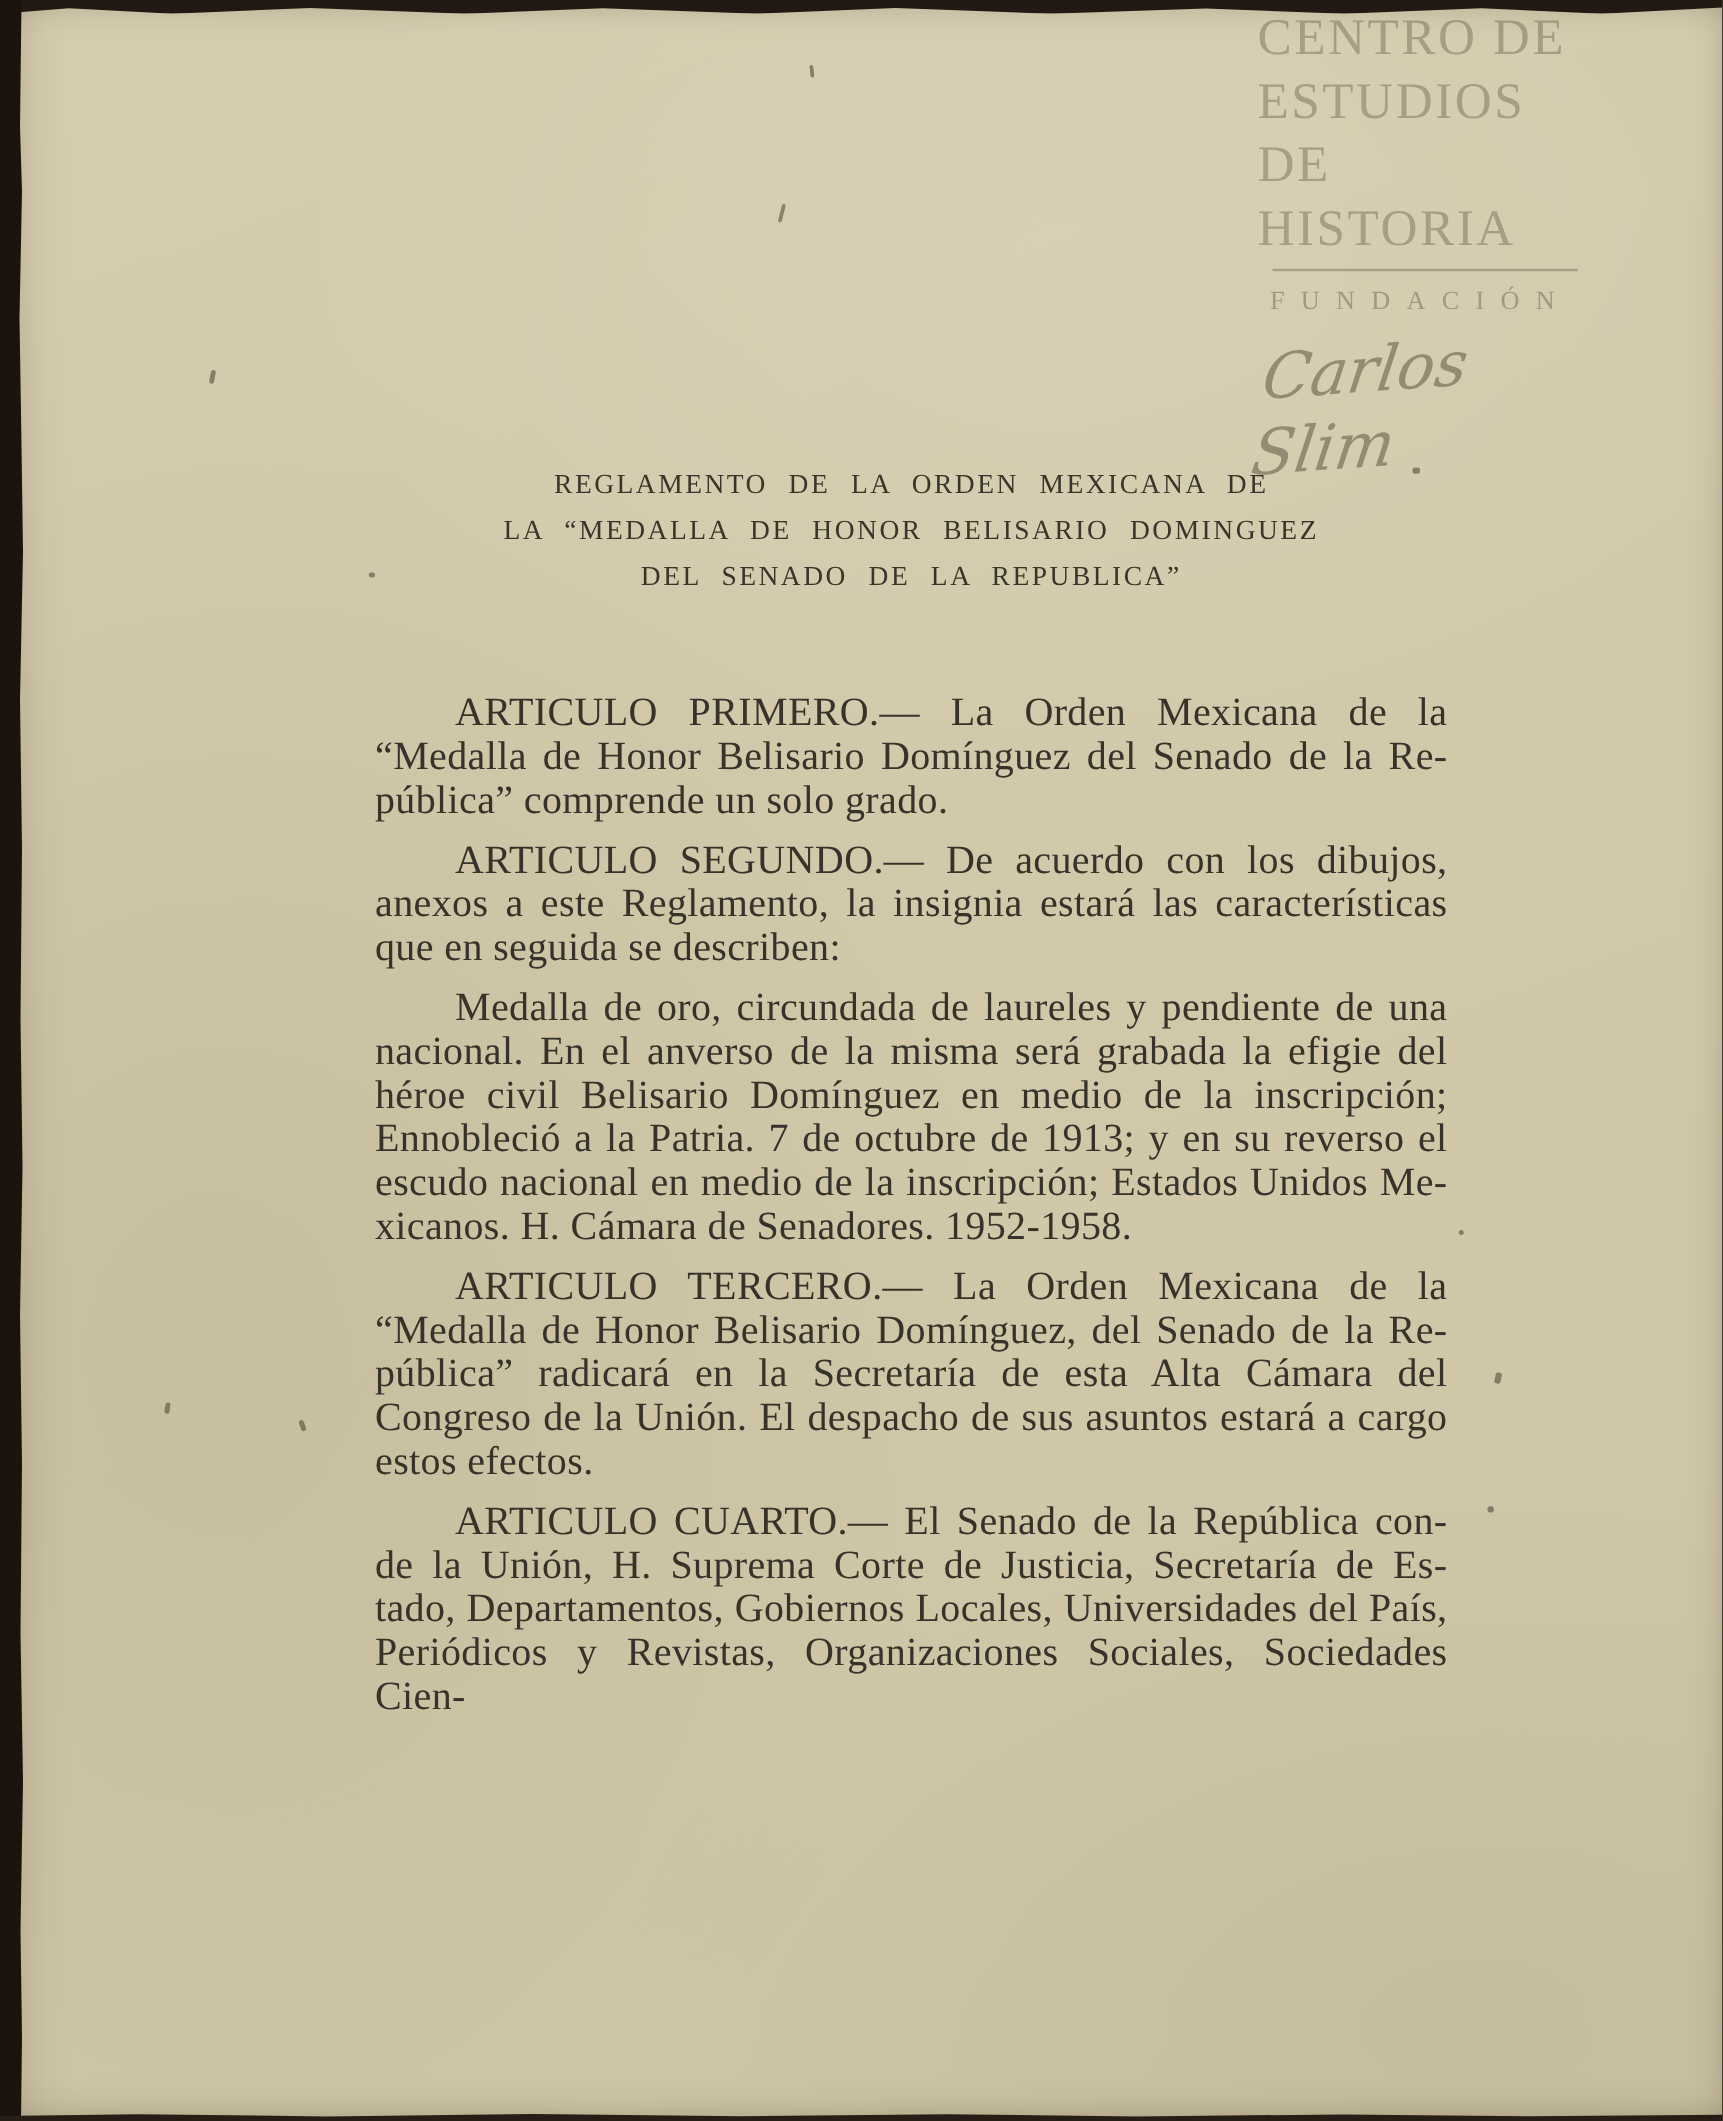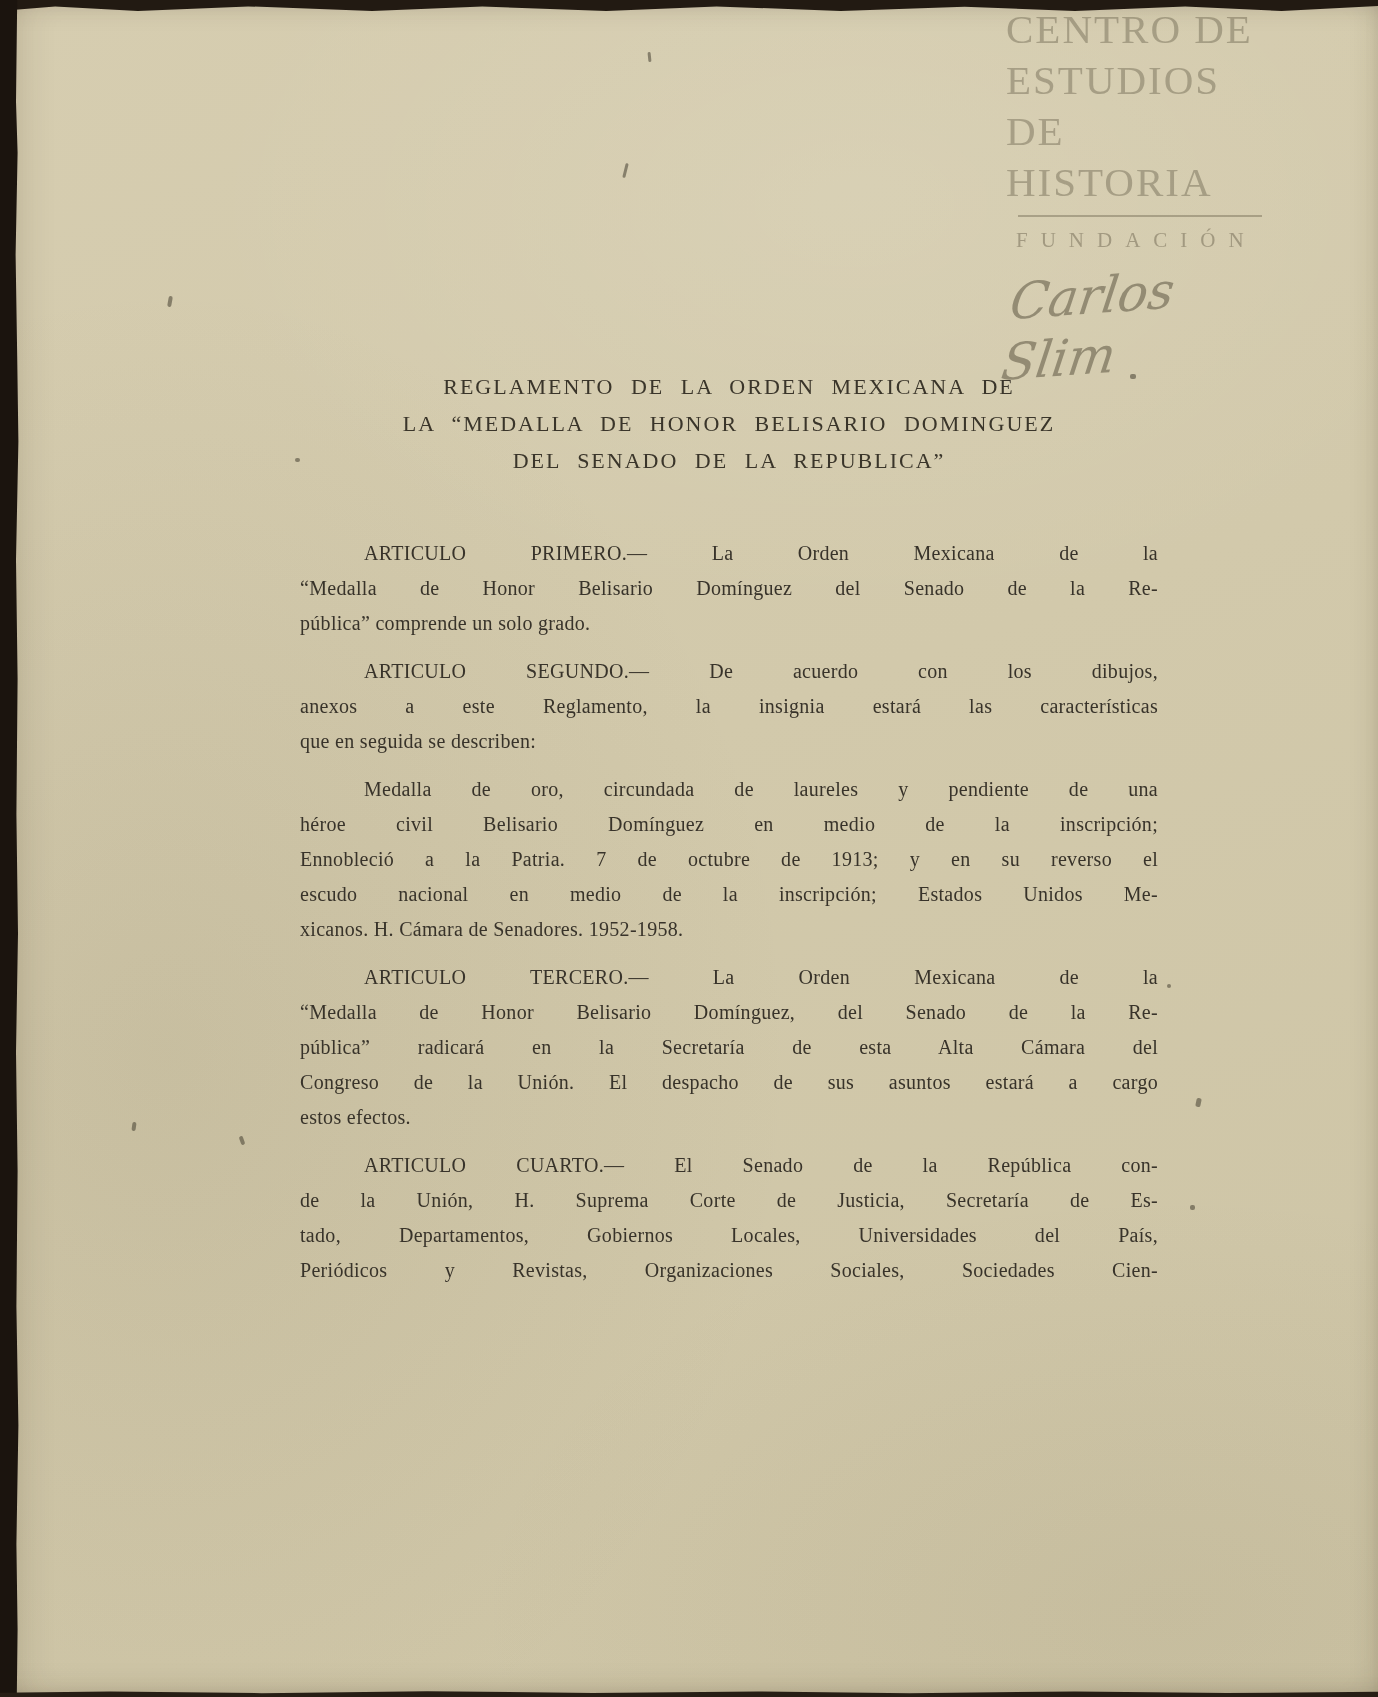--- a/index.html
+++ b/index.html
@@ -73,23 +73,23 @@
   
   .title {
     position: absolute; top: 368px; left: 300px; width: 858px;
     text-align: center;
     color: #3a352a;
     font-size: 22px; line-height: 37px;
     letter-spacing: 2px; word-spacing: 9px;
   }
   
   .body-text {
-    position: absolute; top: 536px; left: 300px; width: 858px;
+    position: absolute; top: 552px; left: 300px; width: 858px;
     color: #38332a;
-    font-size: 20px; line-height: 35px;
+    font-size: 32px; line-height: 35px;
     letter-spacing: 0.3px;
   }
   .para { margin: 0 0 13px 0; }
   .line {
     text-align: justify;
     text-align-last: justify;
     text-justify: inter-word;
     white-space: normal;
   }
   .line.indent { padding-left: 64px; }
@@ -131,20 +131,21 @@
     </div>
 
     <div class="para">
       <div class="line indent">ARTICULO SEGUNDO.— De acuerdo con los dibujos,</div>
       <div class="line">anexos a este Reglamento, la insignia estará las características</div>
       <div class="line last">que en seguida se describen:</div>
     </div>
 
     <div class="para">
       <div class="line indent">Medalla de oro, circundada de laureles y pendiente de una</div>
+      <div class="line">nacional. En el anverso de la misma será grabada la efigie del</div>
       <div class="line">héroe civil Belisario Domínguez en medio de la inscripción;</div>
       <div class="line">Ennobleció a la Patria. 7 de octubre de 1913; y en su reverso el</div>
       <div class="line">escudo nacional en medio de la inscripción; Estados Unidos Me-</div>
       <div class="line last">xicanos. H. Cámara de Senadores. 1952-1958.</div>
     </div>
 
     <div class="para">
       <div class="line indent">ARTICULO TERCERO.— La Orden Mexicana de la</div>
       <div class="line">“Medalla de Honor Belisario Domínguez, del Senado de la Re-</div>
       <div class="line">pública” radicará en la Secretaría de esta Alta Cámara del</div>

